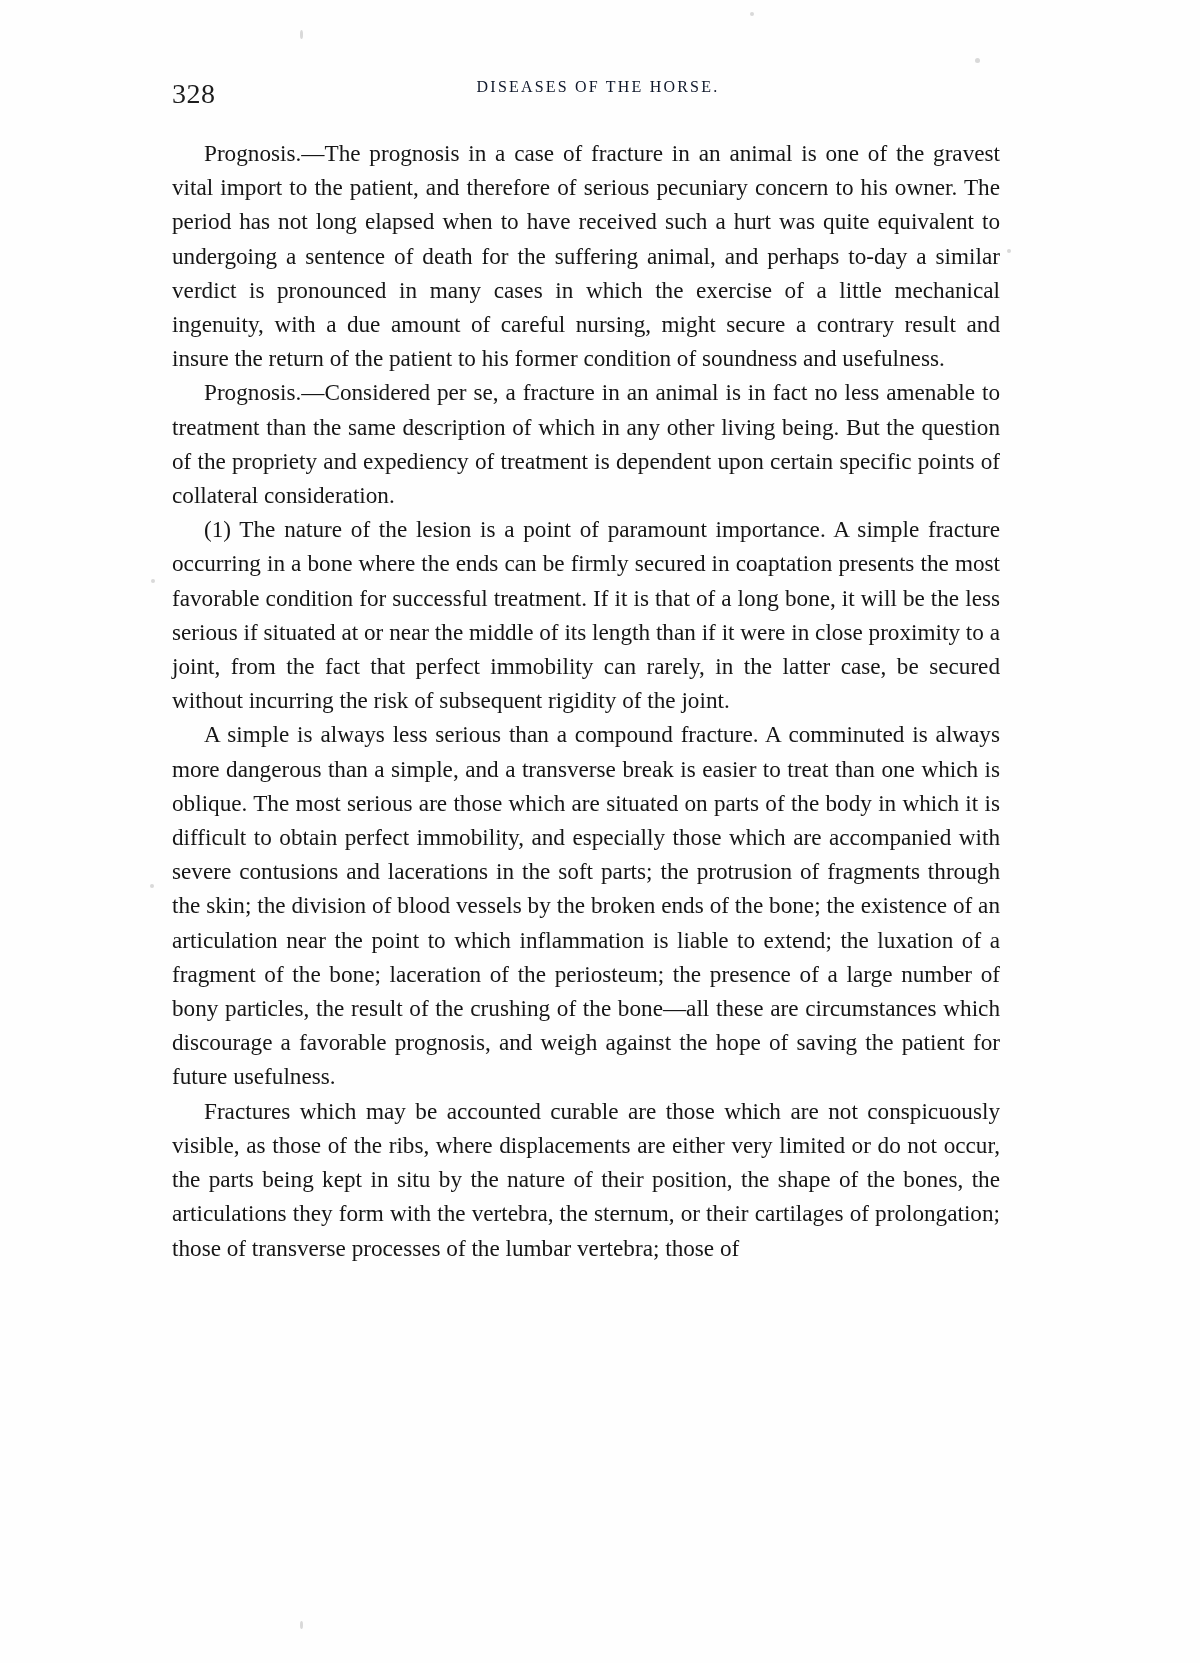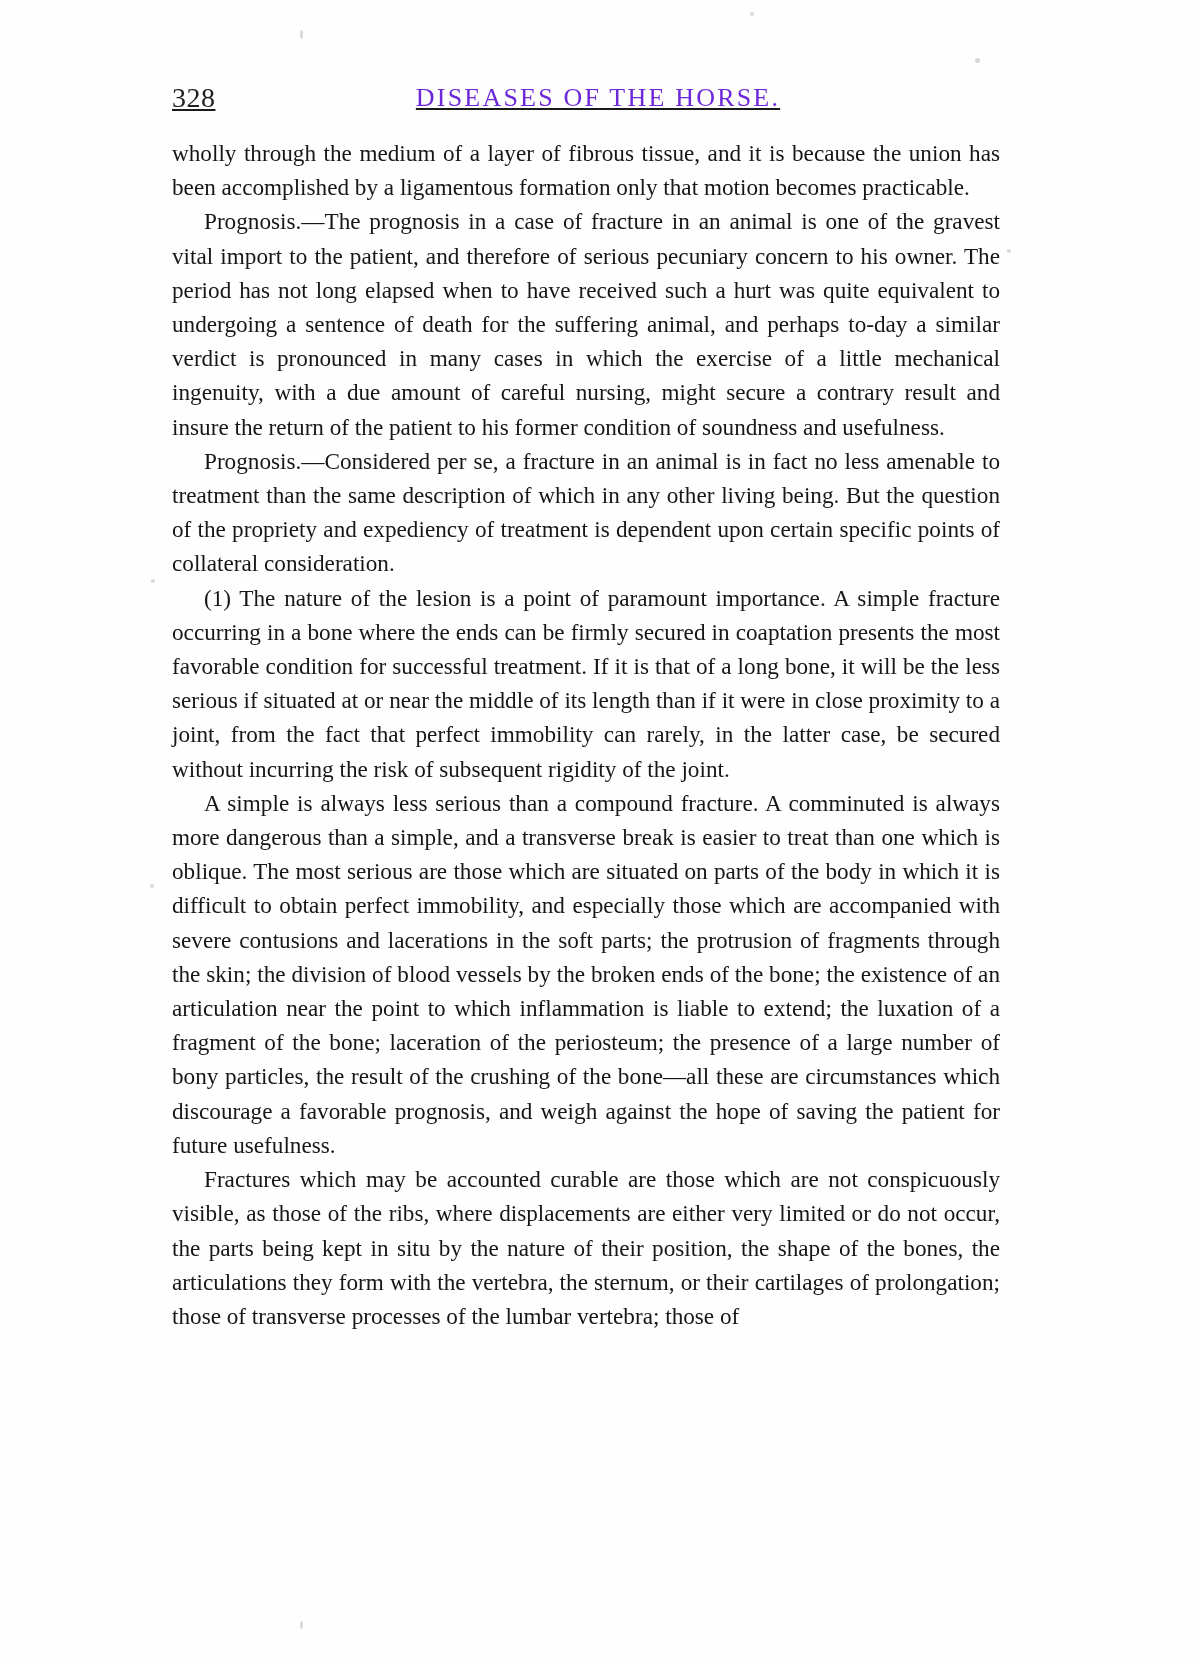--- a/index.html
+++ b/index.html
@@ -23,38 +23,37 @@
     background: #fefefe;
   }
   .page-inner {
     position: absolute;
     left: 172px;
     top: 78px;
     width: 828px;
   }
   .header-row {
     display: flex;
-    align-items: center;
+    align-items: flex-start;
     height: 40px;
     margin-bottom: 18px;
-    text-decoration: underline;
   }
   .folio {
     font-size: 28px;
     letter-spacing: 0.5px;
     color: #1d1d1d;
     width: 70px;
     text-align: left;
   }
   .running-head {
     flex: 1;
     text-align: center;
-    font-size: 26px;
+    font-size: 16px;
     letter-spacing: 2.2px;
-    color: #6d28d9;
+    color: #0f172a;
     padding-right: 46px;
     white-space: nowrap;
   }
   .body-text {
     font-size: 23.2px;
     line-height: 34.2px;
     text-align: justify;
     text-justify: inter-word;
     color: #161616;
     hyphens: manual;
@@ -91,21 +90,20 @@
 
   <div class="page-inner">
 
     <div class="header-row">
       <div class="folio">328</div>
       <div class="running-head">DISEASES OF THE HORSE.</div>
     </div>
 
     <div class="body-text">
 
-      <p class="no-indent"><span>wholly through the medium of a layer of fibrous tissue, and it is because the union has been accomplished by a ligamentous formation only that motion becomes practicable.</span></p>
 
       <p><span class="ital">Prognosis.</span><span>—The prognosis in a case of fracture in an animal is one of the gravest vital import to the patient, and therefore of serious pecuniary concern to his owner.  The period has not long elapsed when to have received such a hurt was quite equivalent to undergoing a sentence of death for the suffering animal, and perhaps to-day a similar verdict is pronounced in many cases in which the exercise of a little mechanical ingenuity, with a due amount of careful nursing, might secure a contrary result and insure the return of the patient to his former condition of soundness and usefulness.</span></p>
 
       <p><span class="ital">Prognosis.</span><span>—Considered per se, a fracture in an animal is in fact no less amenable to treatment than the same description of which in any other living being.  But the question of the propriety and expediency of treatment is dependent upon certain specific points of collateral consideration.</span></p>
 
       <p><span>(1) The nature of the lesion is a point of paramount importance. A simple fracture occurring in a bone where the ends can be firmly secured in coaptation presents the most favorable condition for successful treatment.  If it is that of a long bone, it will be the less serious if situated at or near the middle of its length than if it were in close proximity to a joint, from the fact that perfect immobility can rarely, in the latter case, be secured without incurring the risk of subsequent rigidity of the joint.</span></p>
 
       <p><span>A simple is always less serious than a compound fracture.  A comminuted is always more dangerous than a simple, and a transverse break is easier to treat than one which is oblique.  The most serious are those which are situated on parts of the body in which it is difficult to obtain perfect immobility, and especially those which are accompanied with severe contusions and lacerations in the soft parts; the protrusion of fragments through the skin; the division of blood vessels by the broken ends of the bone; the existence of an articulation near the point to which inflammation is liable to extend; the luxation of a fragment of the bone; laceration of the periosteum; the presence of a large number of bony particles, the result of the crushing of the bone—all these are circumstances which discourage a favorable prognosis, and weigh against the hope of saving the patient for future usefulness.</span></p>
 
       <p><span>Fractures which may be accounted curable are those which are not conspicuously visible, as those of the ribs, where displacements are either very limited or do not occur, the parts being kept in situ by the nature of their position, the shape of the bones, the articulations they form with the vertebra, the sternum, or their cartilages of prolongation; those of transverse processes of the lumbar vertebra; those of</span></p>

